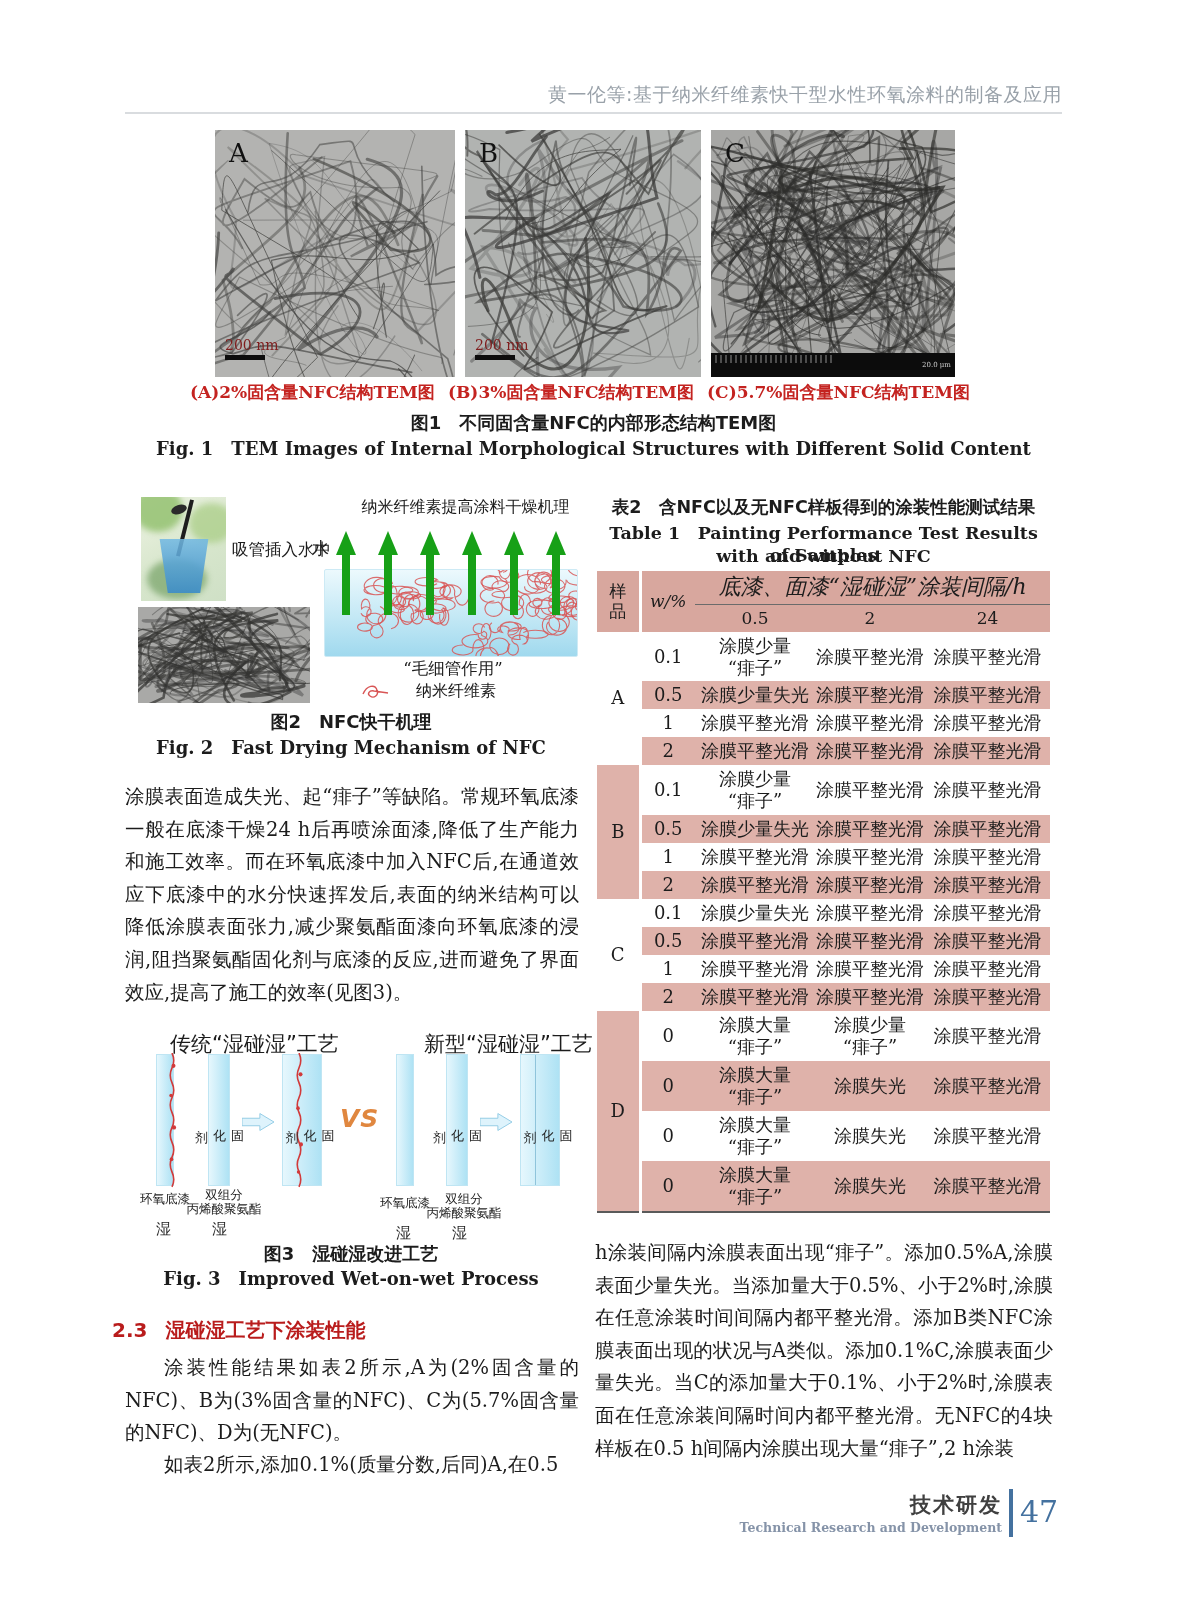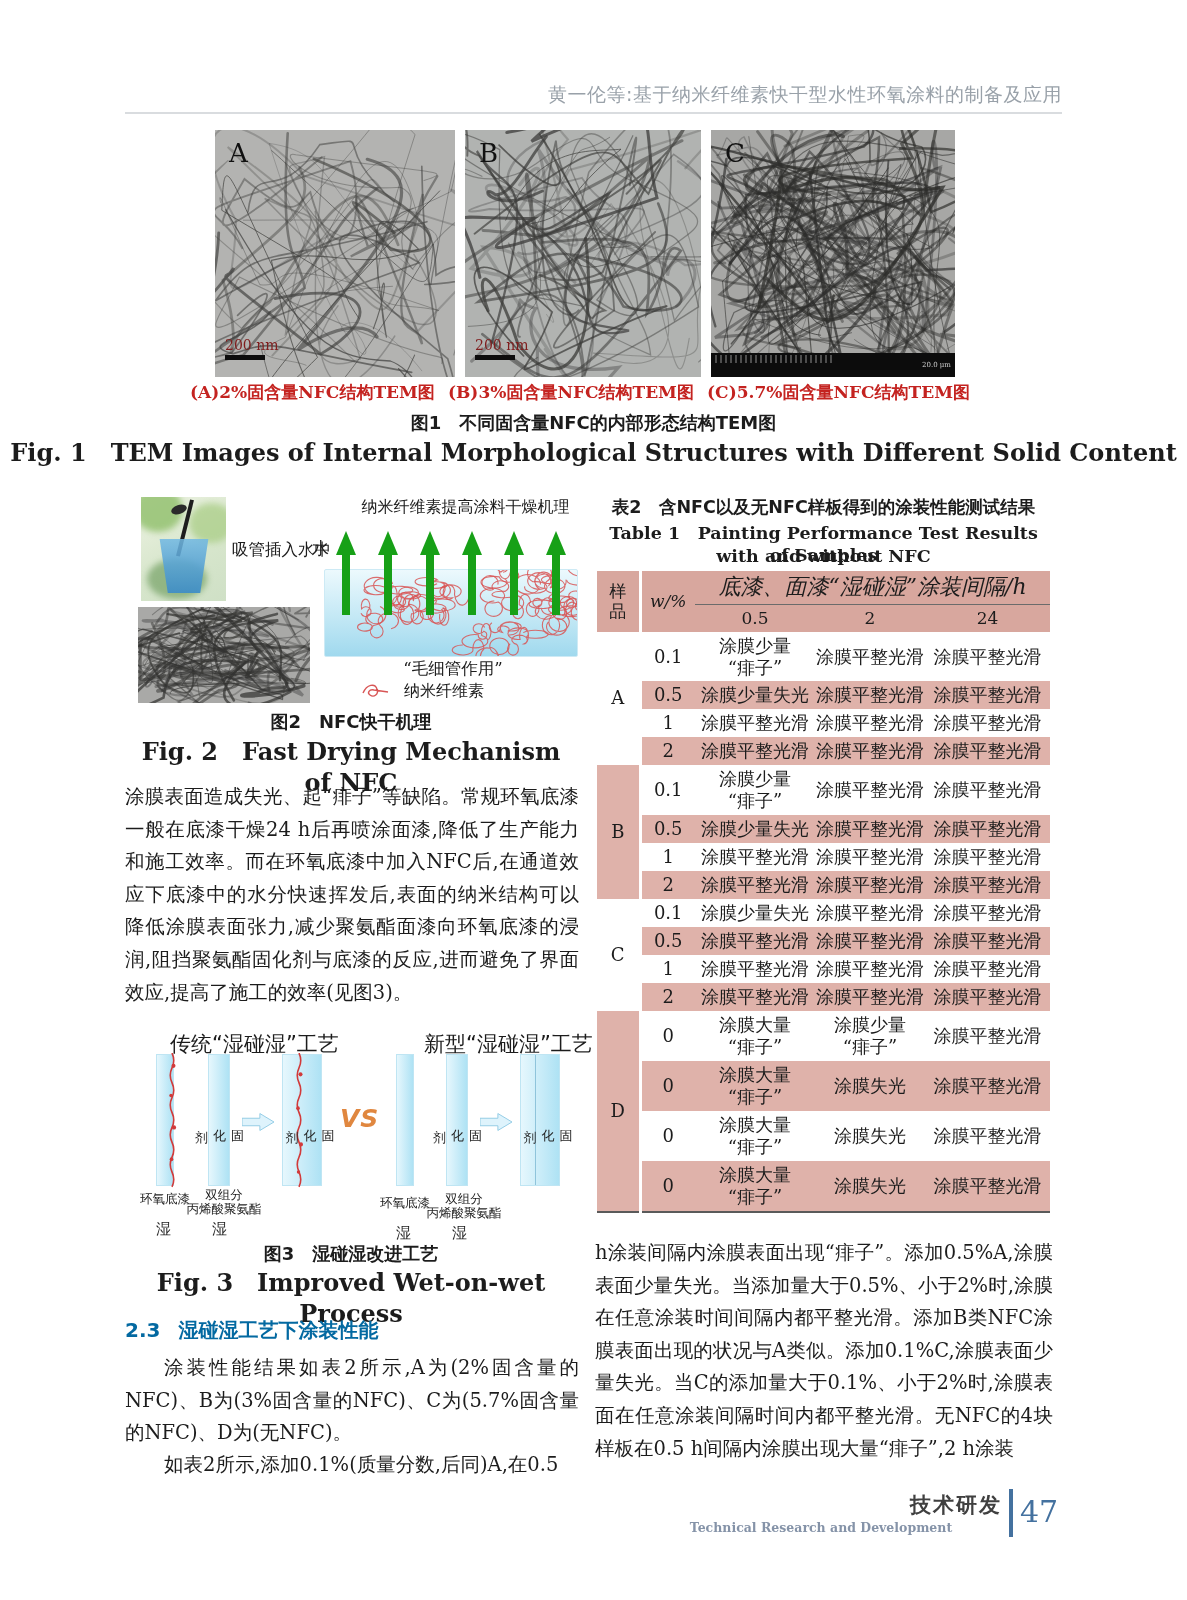--- a/index.html
+++ b/index.html
@@ -27,21 +27,21 @@
   .scalebar .bar{width:40px;height:5px;background:#0d0d0d;margin-top:2px;}
   .tem-infobar{position:absolute;left:0;right:0;bottom:0;height:13px;background:#0c0c0c;z-index:3;
     color:#cfcfcf;font-size:7px;display:flex;align-items:center;justify-content:flex-end;padding:12px 4px;box-sizing:border-box;}
   .tem-infobar .smudge{position:absolute;left:4px;top:2px;width:120px;height:8px;
     background:repeating-linear-gradient(90deg,#6a6a6a 0 2px,#0c0c0c 2px 5px);opacity:.7;}
 
   
   .subcap-row{top:381px;left:190px;width:780px;display:flex;justify-content:space-between;}
   .subcap{color:#c42320;font-weight:bold;font-size:17px;white-space:nowrap;}
   .fig-cap-zh{font-family:"DejaVu Sans","Liberation Sans",sans-serif;font-weight:bold;font-size:18px;}
-  .fig-cap-en{font-weight:bold;font-size:24px;}
+  .fig-cap-en{font-weight:bold;font-size:18px;}
   .cap-f1-zh{top:411px;left:0;width:1187px;}
   .cap-f1-en{top:437px;left:0;width:1187px;}
 
   
   .fig2{left:128px;top:495px;width:452px;height:210px;}
   .f2-photo{left:13px;top:2px;width:85px;height:104px;background:linear-gradient(150deg,#eef3e3,#d7e6cc 55%,#cfe0c6);overflow:hidden;}
   .f2-blob{position:absolute;border-radius:50%;filter:blur(3px);}
   .f2-glass{position:absolute;left:14px;top:36px;width:58px;height:60px;
     background:linear-gradient(180deg,rgba(120,190,230,.85),rgba(60,140,200,.9));
     clip-path:polygon(8% 10%,92% 10%,78% 100%,22% 100%);}
@@ -51,21 +51,21 @@
   .f2-inset{left:10px;top:112px;width:172px;height:96px;background:#a9a9a7;overflow:hidden;}
   .f2-inset svg{position:absolute;left:0;top:0;width:100%;height:100%;}
   .f2-title{left:220px;top:2px;width:235px;text-align:center;font-size:16px;white-space:nowrap;
     font-family:"DejaVu Sans","Liberation Sans",sans-serif;}
   .f2-water{left:184px;top:42px;font-size:17px;}
   .f2-box{left:196px;top:74px;width:252px;height:86px;border-radius:2px;
     background:linear-gradient(180deg,#ecf9fd 0%,#c3e8f5 55%,#a0d9ee 100%);border:1px solid #cdeaf5;overflow:hidden;}
   .f2-box svg{position:absolute;left:0;top:0;width:100%;height:100%;}
   .f2-arrows{left:200px;top:32px;width:246px;height:92px;pointer-events:none;}
   .f2-capillary{left:230px;top:163px;width:190px;text-align:center;font-size:16.5px;}
-  .f2-legend{left:232px;top:186px;height:20px;display:flex;align-items:flex-start;gap:12px;}
+  .f2-legend{left:232px;top:186px;height:20px;display:flex;align-items:center;gap:24px;}
   .f2-legend-label{font-size:16px;}
   .cap-f2-zh{top:710px;left:125px;width:452px;}
   .cap-f2-en{top:736px;left:125px;width:452px;}
 
   
   .para{font-size:19.5px;line-height:32.6px;text-align:justify;}
   .p1{left:125px;top:781px;width:454px;}
   .p2{left:125px;top:1352px;width:454px;text-indent:2em;}
   .p3{left:125px;top:1449px;width:454px;text-indent:2em;}
   .p4{left:595px;top:1237px;width:458px;}
@@ -78,21 +78,21 @@
     writing-mode:vertical-rl;font-size:13px;letter-spacing:2px;color:#222;white-space:pre;}
   .panel svg.wave{position:absolute;top:-2px;height:136px;width:9px;}
   .f3-arrow{position:absolute;top:86px;width:32px;height:20px;}
   .f3-vs{position:absolute;left:212px;top:78px;font-size:25px;font-weight:bold;font-style:italic;color:#e0873f;letter-spacing:1px;}
   .f3lab{position:absolute;text-align:center;font-size:12.5px;line-height:14px;white-space:pre-line;}
   .f3wet{position:absolute;font-size:15px;}
   .cap-f3-zh{top:1242px;left:125px;width:452px;}
   .cap-f3-en{top:1267px;left:125px;width:452px;}
 
   
-  .sec-head{left:125px;top:1317px;width:454px;font-size:20px;font-weight:bold;color:#0369a1;
+  .sec-head{left:112px;top:1317px;width:454px;font-size:20px;font-weight:bold;color:#b91c1c;
     font-family:"DejaVu Sans","Liberation Sans",sans-serif;}
   .sec-head .num{margin-right:18px;}
 
   
   .cap-t2-zh{top:495px;left:597px;width:453px;font-size:17.5px;}
   .cap-t2-en1{top:521px;left:597px;width:453px;font-size:17.5px;}
   .cap-t2-en2{top:546px;left:597px;width:453px;font-size:17.5px;}
   .t2{left:597px;top:571px;width:453px;}
   table.t2tab{border-collapse:collapse;width:453px;table-layout:fixed;
     font-size:18px;border-bottom:2px solid #5a5a5a;}
@@ -102,21 +102,21 @@
   tr.pink td{background:#dfb2aa;}
   tr.hd td{background:#d8a79e;}
   td.spanhead{border-bottom:1px solid #6b6b6b;font-size:22px;padding:6px 0 3px 0;font-style:italic;}
   td.whead{font-style:italic;font-size:17px;}
   td.timehead{font-size:17px;padding:4px 0 7px 0;}
   td.samphead{font-size:17px;line-height:1.15;}
 
   
   .foot-zh{left:700px;top:1491px;width:302px;text-align:right;font-size:21px;font-weight:bold;color:#404040;
     font-family:"DejaVu Sans","Liberation Sans",sans-serif;letter-spacing:2px;}
-  .foot-en{left:640px;top:1520px;width:362px;text-align:center;font-size:12.5px;color:#8593a8;font-weight:bold;}
+  .foot-en{left:640px;top:1520px;width:362px;text-align:right;font-size:12.5px;color:#8593a8;font-weight:bold;}
   .foot-bar{left:1009px;top:1489px;width:4px;height:48px;background:#44719f;}
   .foot-page{left:1020px;top:1494px;font-size:30px;color:#44719f;}
 </style>
 </head>
 <body>
 
 <div class="page">
 
   <div class="abs running-head">黄一伦等:基于纳米纤维素快干型水性环氧涂料的制备及应用</div>
   <div class="abs head-rule"></div>

